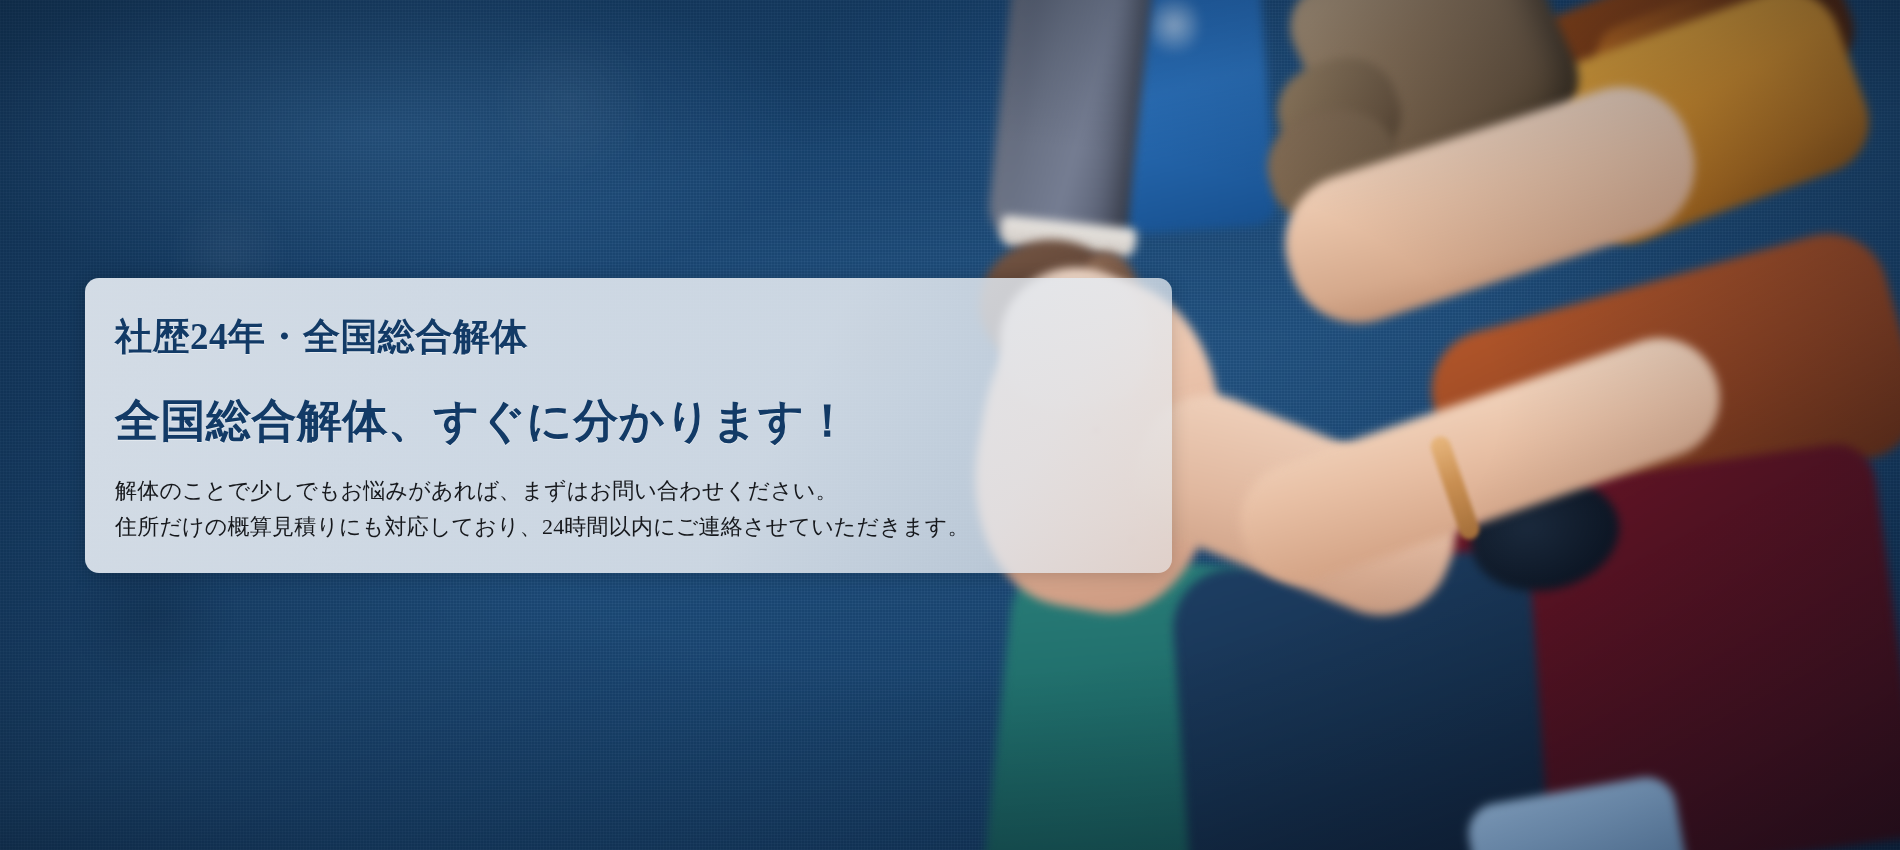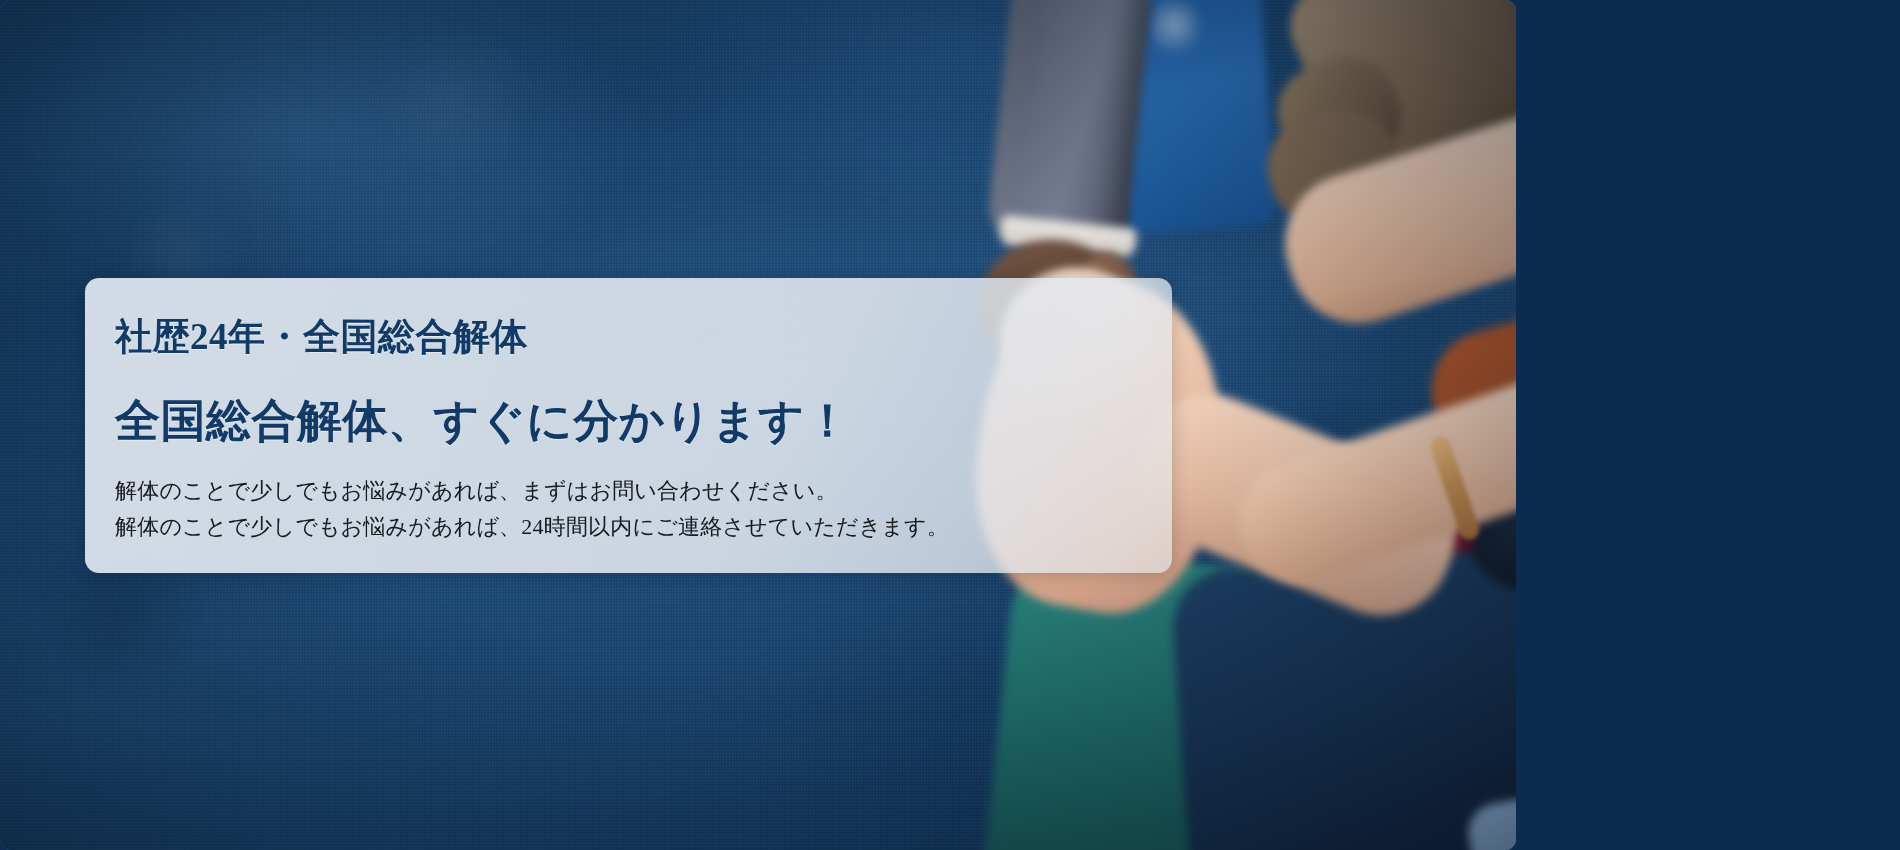--- a/index.html
+++ b/index.html
@@ -5,24 +5,23 @@
 <style>
   html,body{margin:0;padding:0;}
   body{
     width:1900px;height:850px;overflow:hidden;
     font-family:"Liberation Serif", serif;
     background:#0d2b4e;
   }
 
   .hero{
     position:relative;
-    width:1516px;height:850px;
+    width:1900px;height:850px;
     overflow:hidden;
     background:#0369a1;
-    border-radius:11px;
   }
 
   
   .photo{position:absolute;inset:0;overflow:hidden;}
 
   
   .cloth{
     position:absolute;inset:-4%;
     background:
       radial-gradient(ellipse 30% 26% at 22% 18%, rgba(70,130,185,.38), rgba(70,130,185,0) 70%),
@@ -331,18 +330,18 @@
   <div class="vignette"></div>
 
   <div class="card">
 
     <h1 class="headline-1">社歴24年・全国総合解体</h1>
 
     <h2 class="headline-2">全国総合解体、すぐに分かります！</h2>
 
     <p class="lead">
       <span>解体のことで少しでもお悩みがあれば、まずはお問い合わせください。</span>
-      <span>解体のことで少しでもお悩みがあれば、24時間以内にご連絡させていただきます。</span>
+      <span>住所だけの概算見積りにも対応しており、24時間以内にご連絡させていただきます。</span>
     </p>
 
   </div>
 
 </div>
 
 </body></html>

